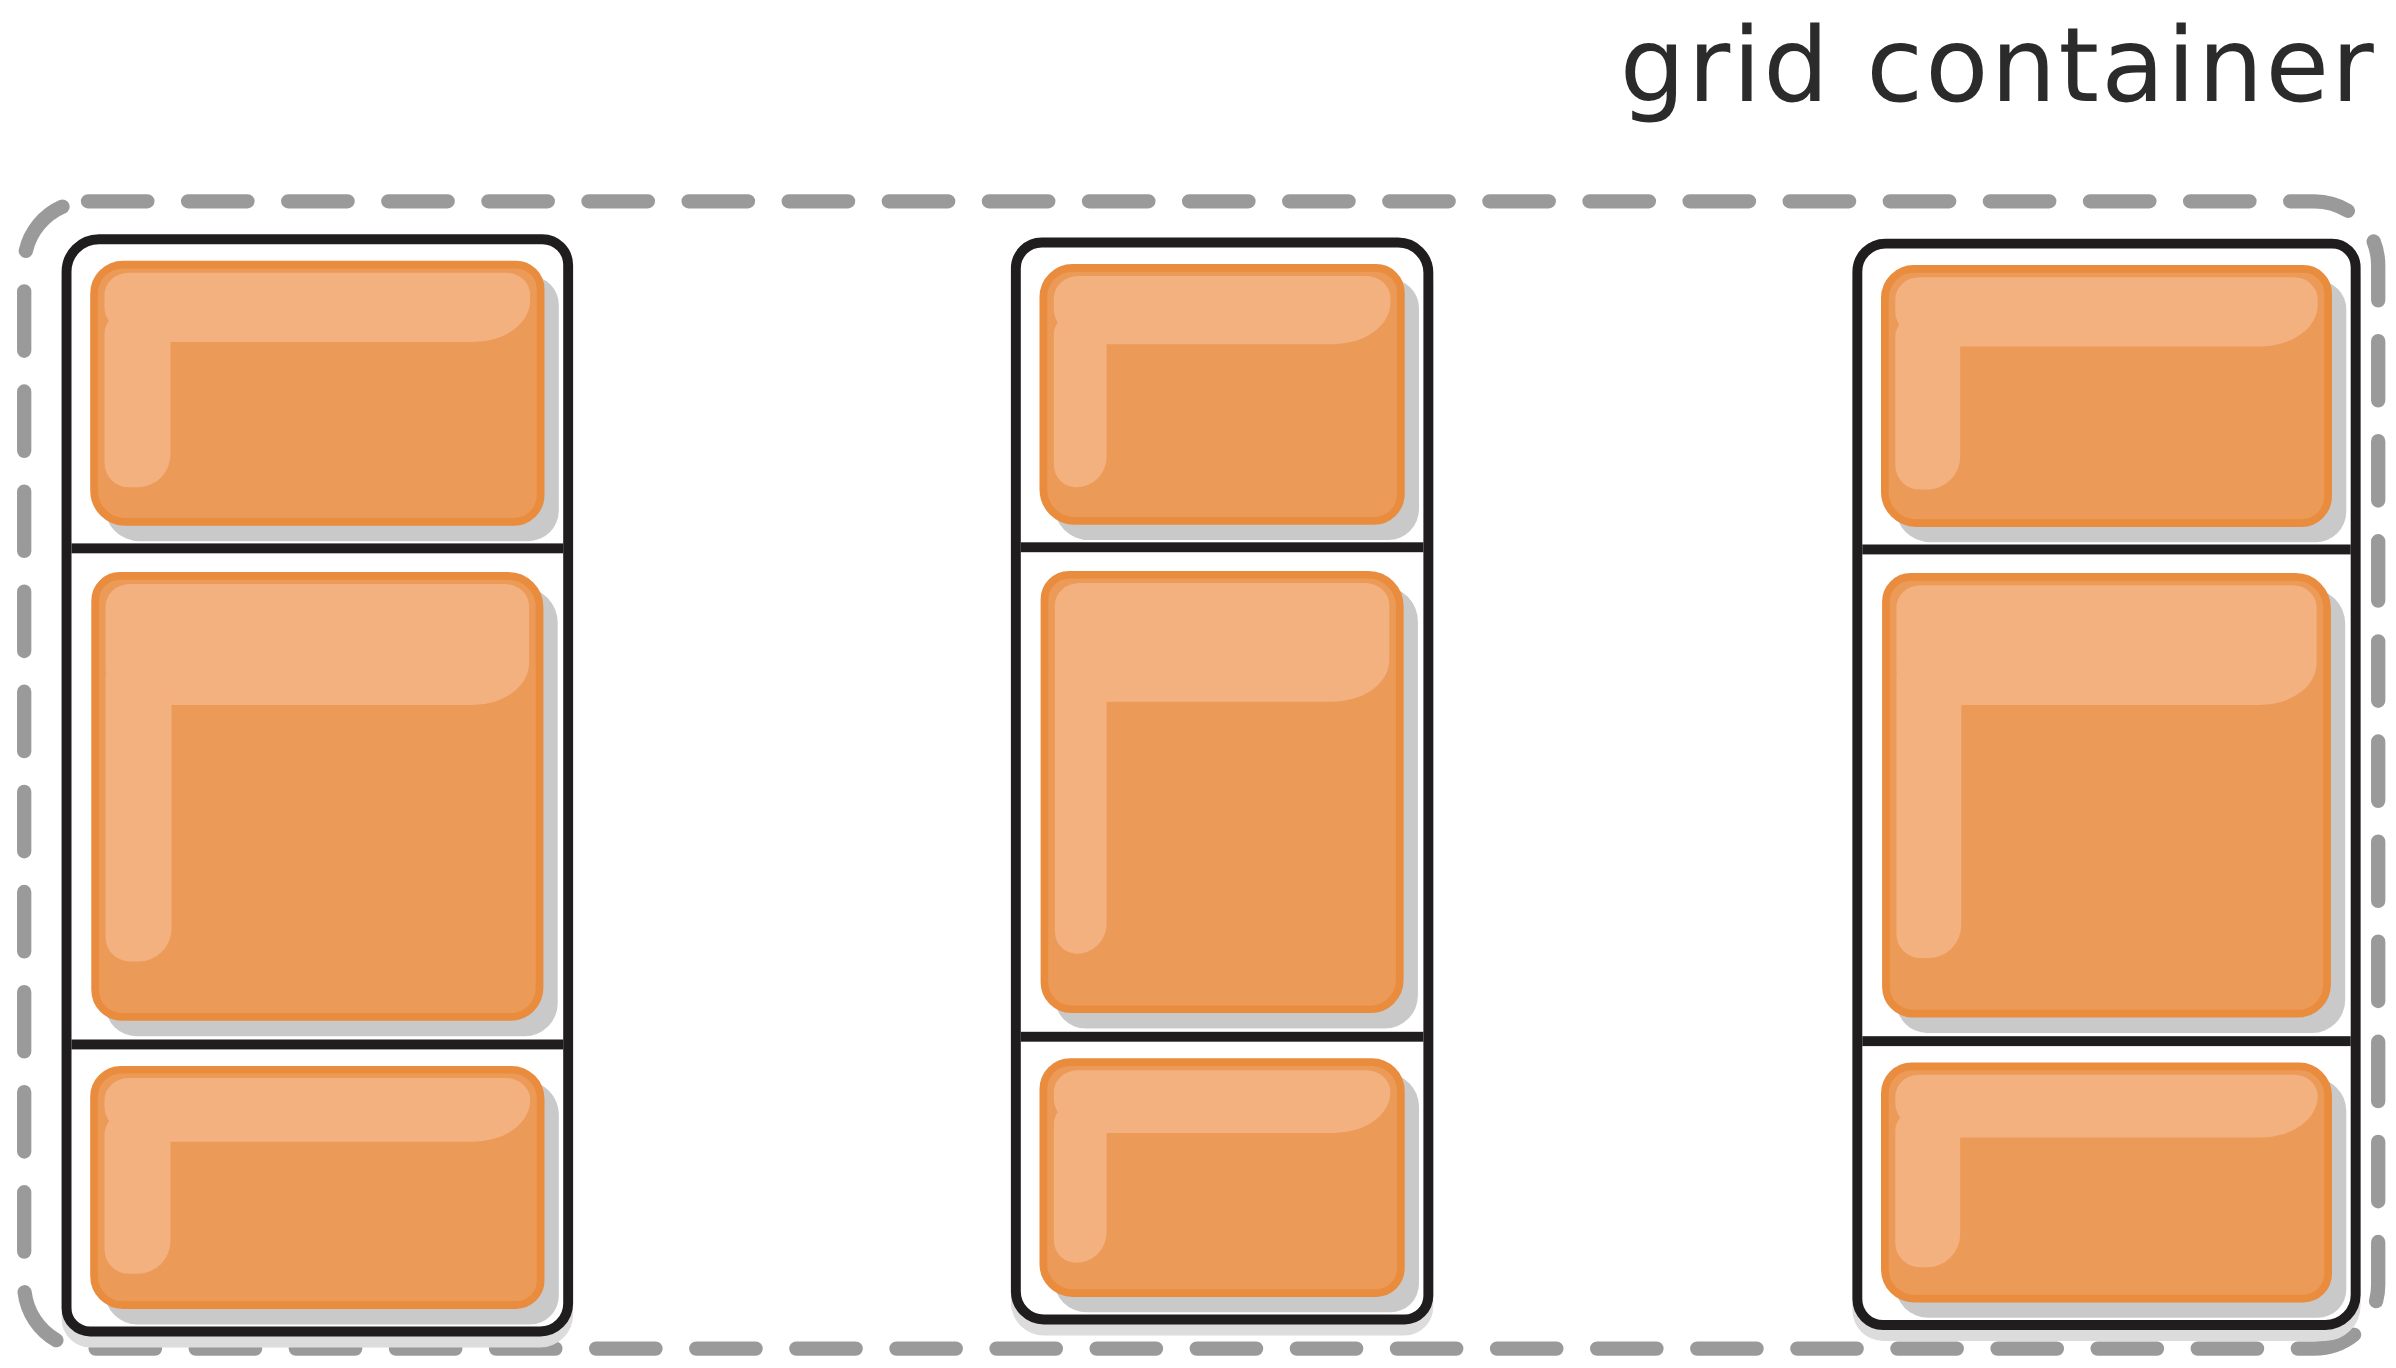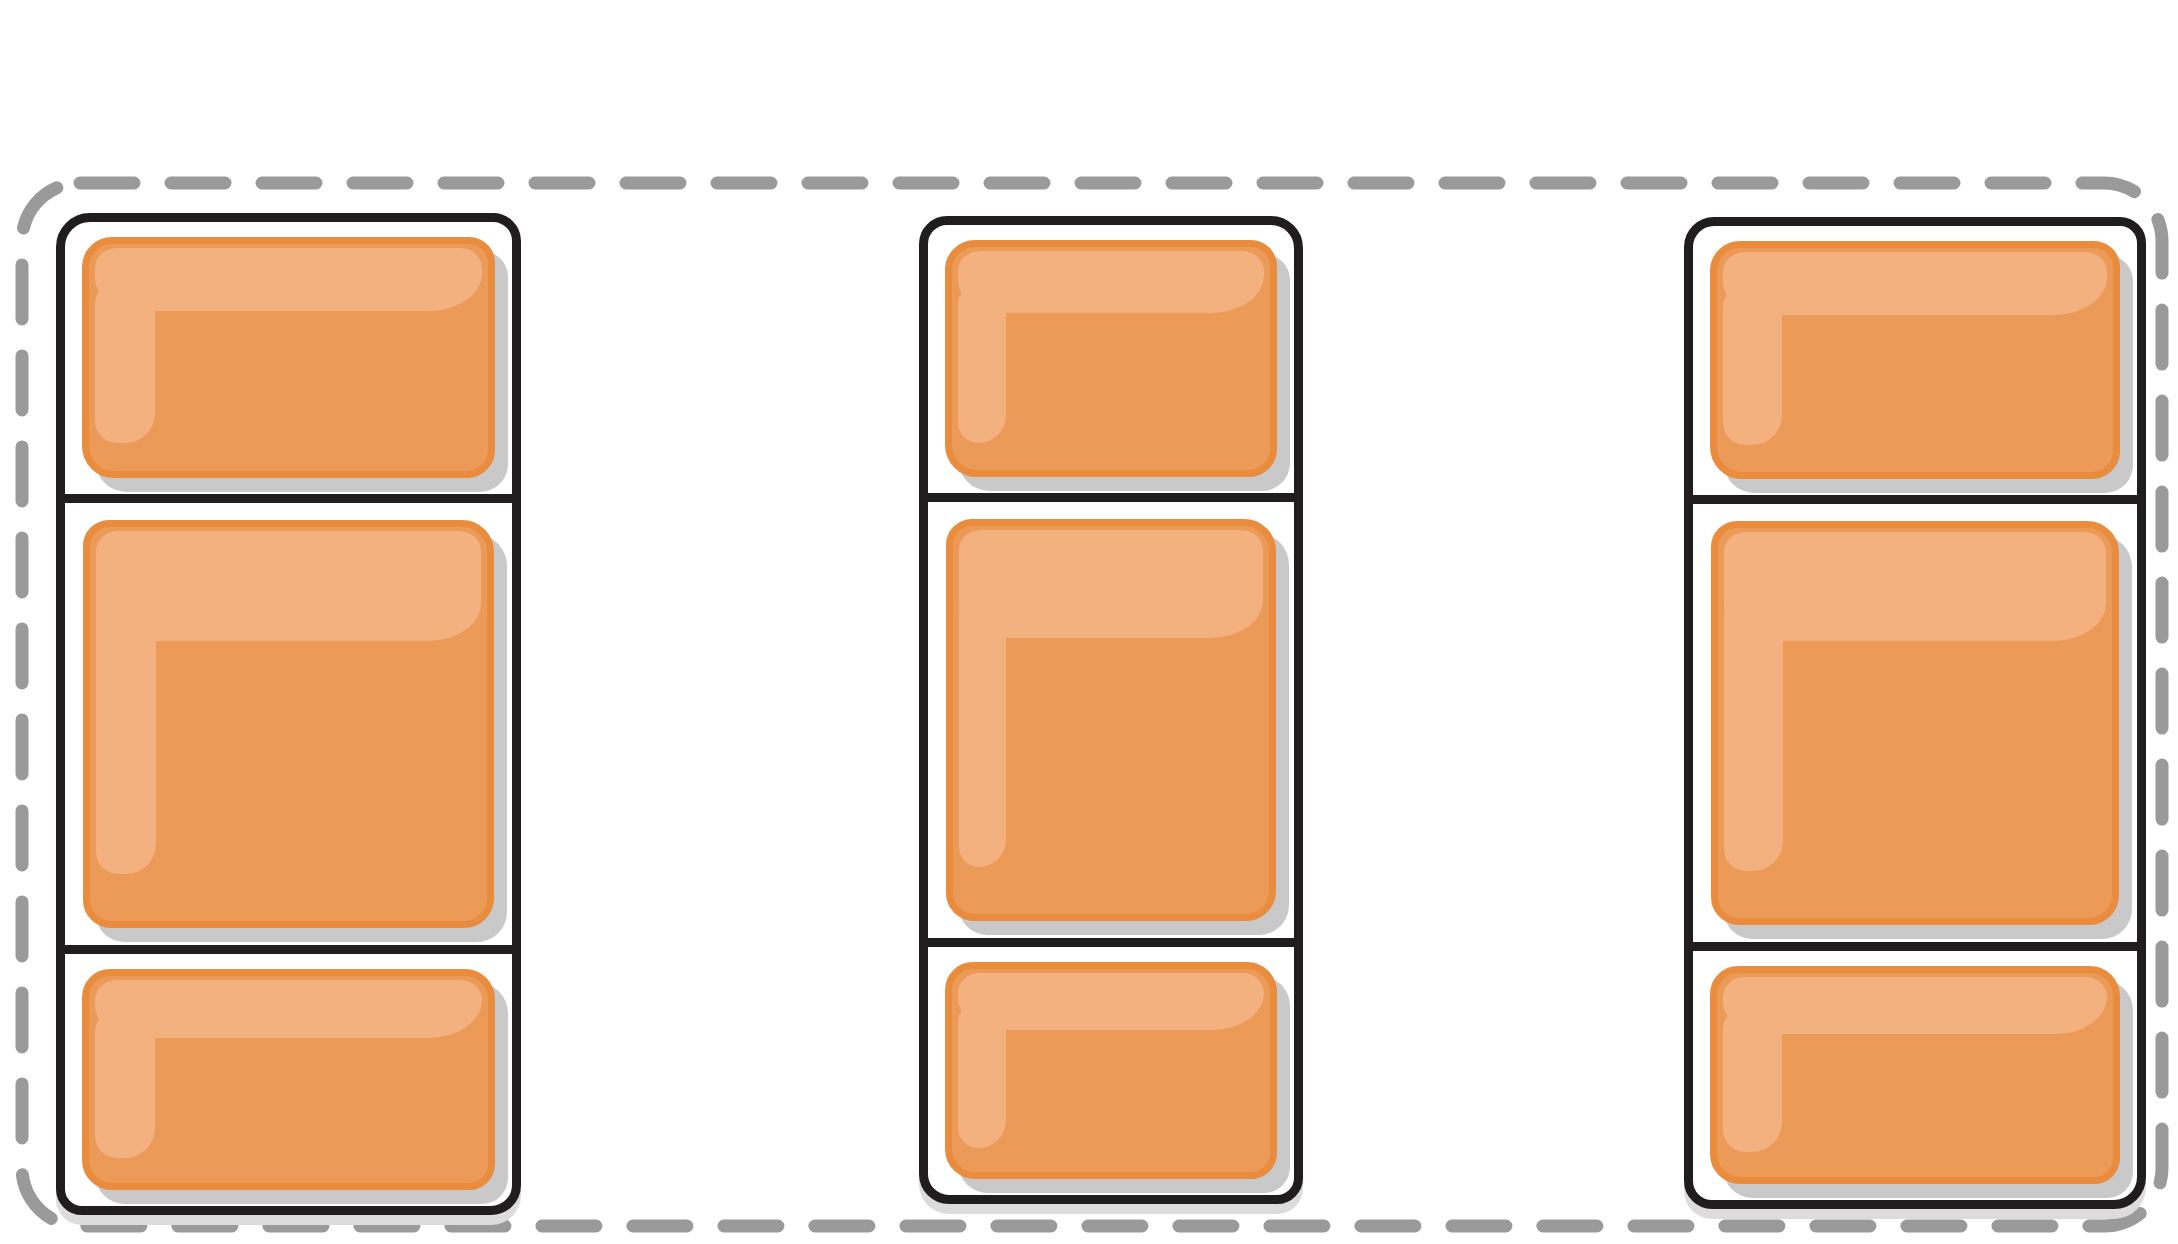--- a/index.html
+++ b/index.html
@@ -110,20 +110,21 @@
     width: 15%;
     background: var(--item-highlight, #f3b17f);
     border-radius: 18px 22px 30px 22px;
   }
 </style>
 </head>
 <body>
 
 <div class="stage">
 
+  <div class="title">grid container</div>
 
   <svg class="dashes" viewBox="0 0 2178 1244" aria-hidden="true">
     <rect x="22" y="183" width="2140" height="1043" rx="58" ry="58"></rect>
   </svg>
 
   <div class="columns" id="columns">
       <div class="column">
         <div class="cell">
           <div class="item item-small"></div>
         </div>

